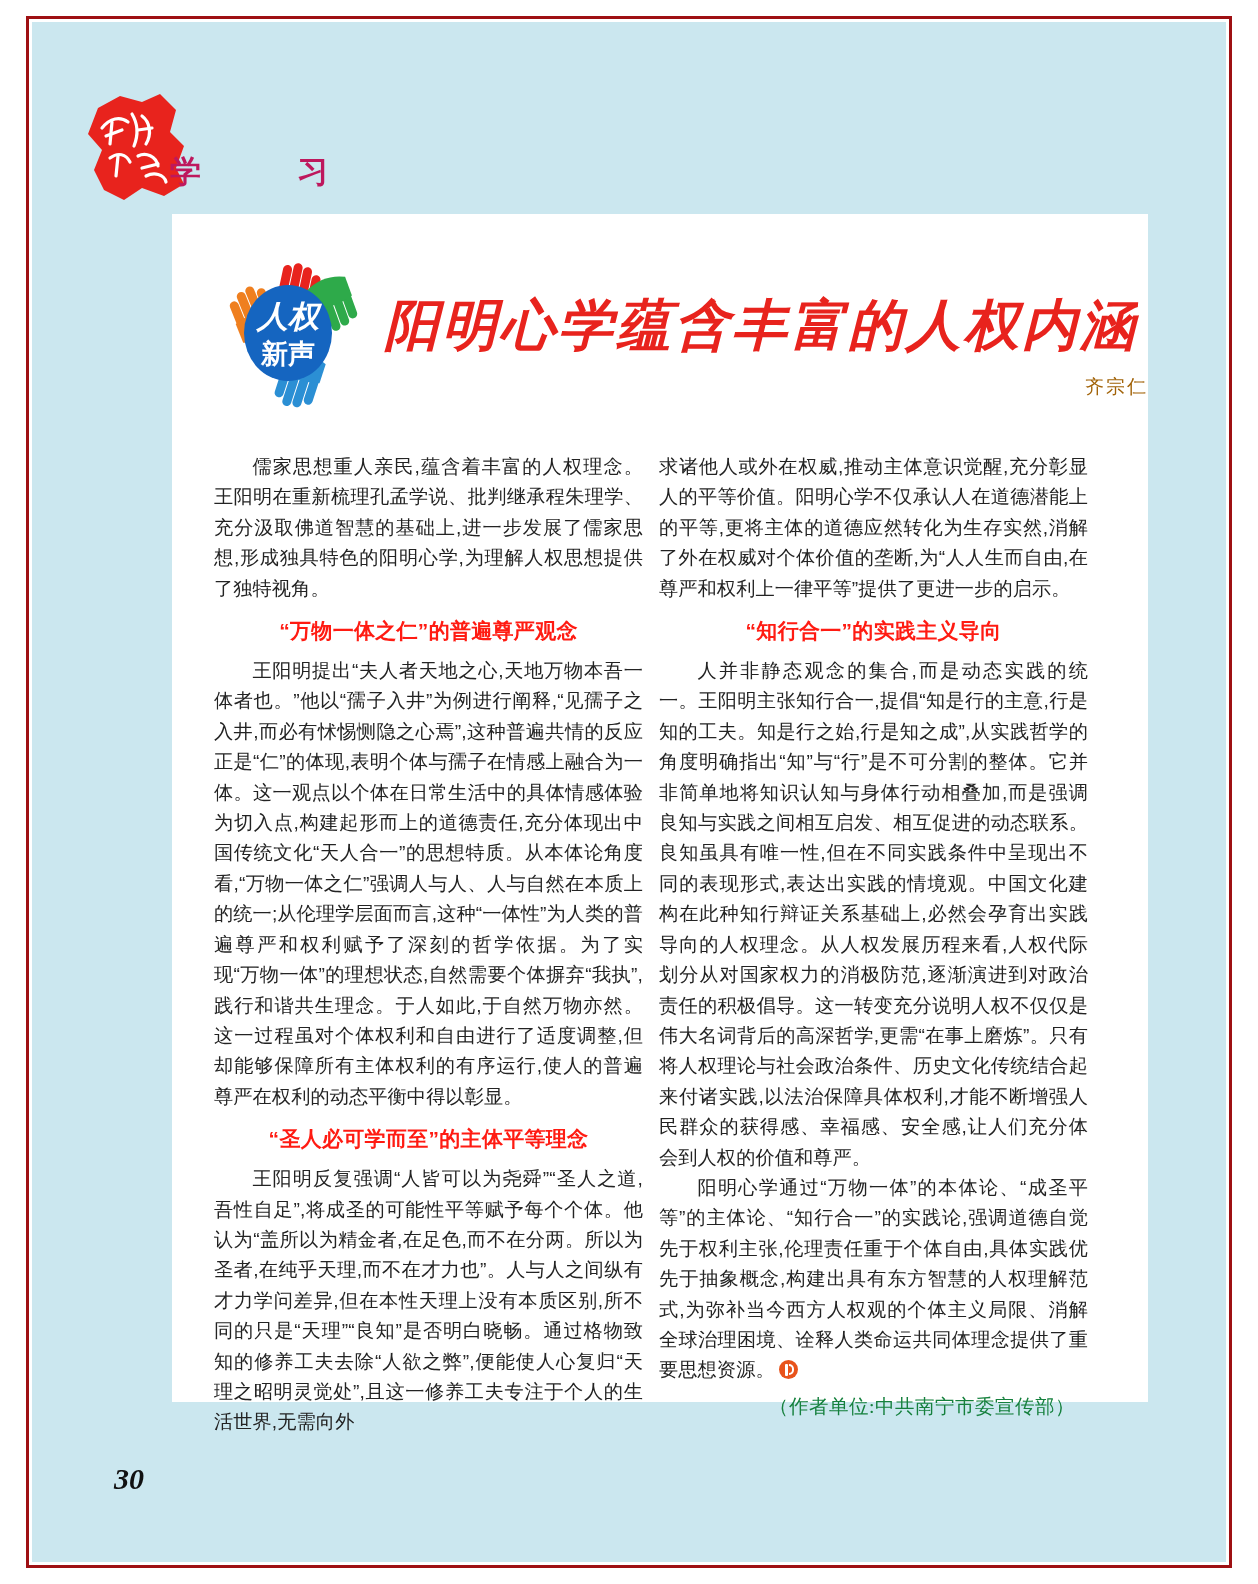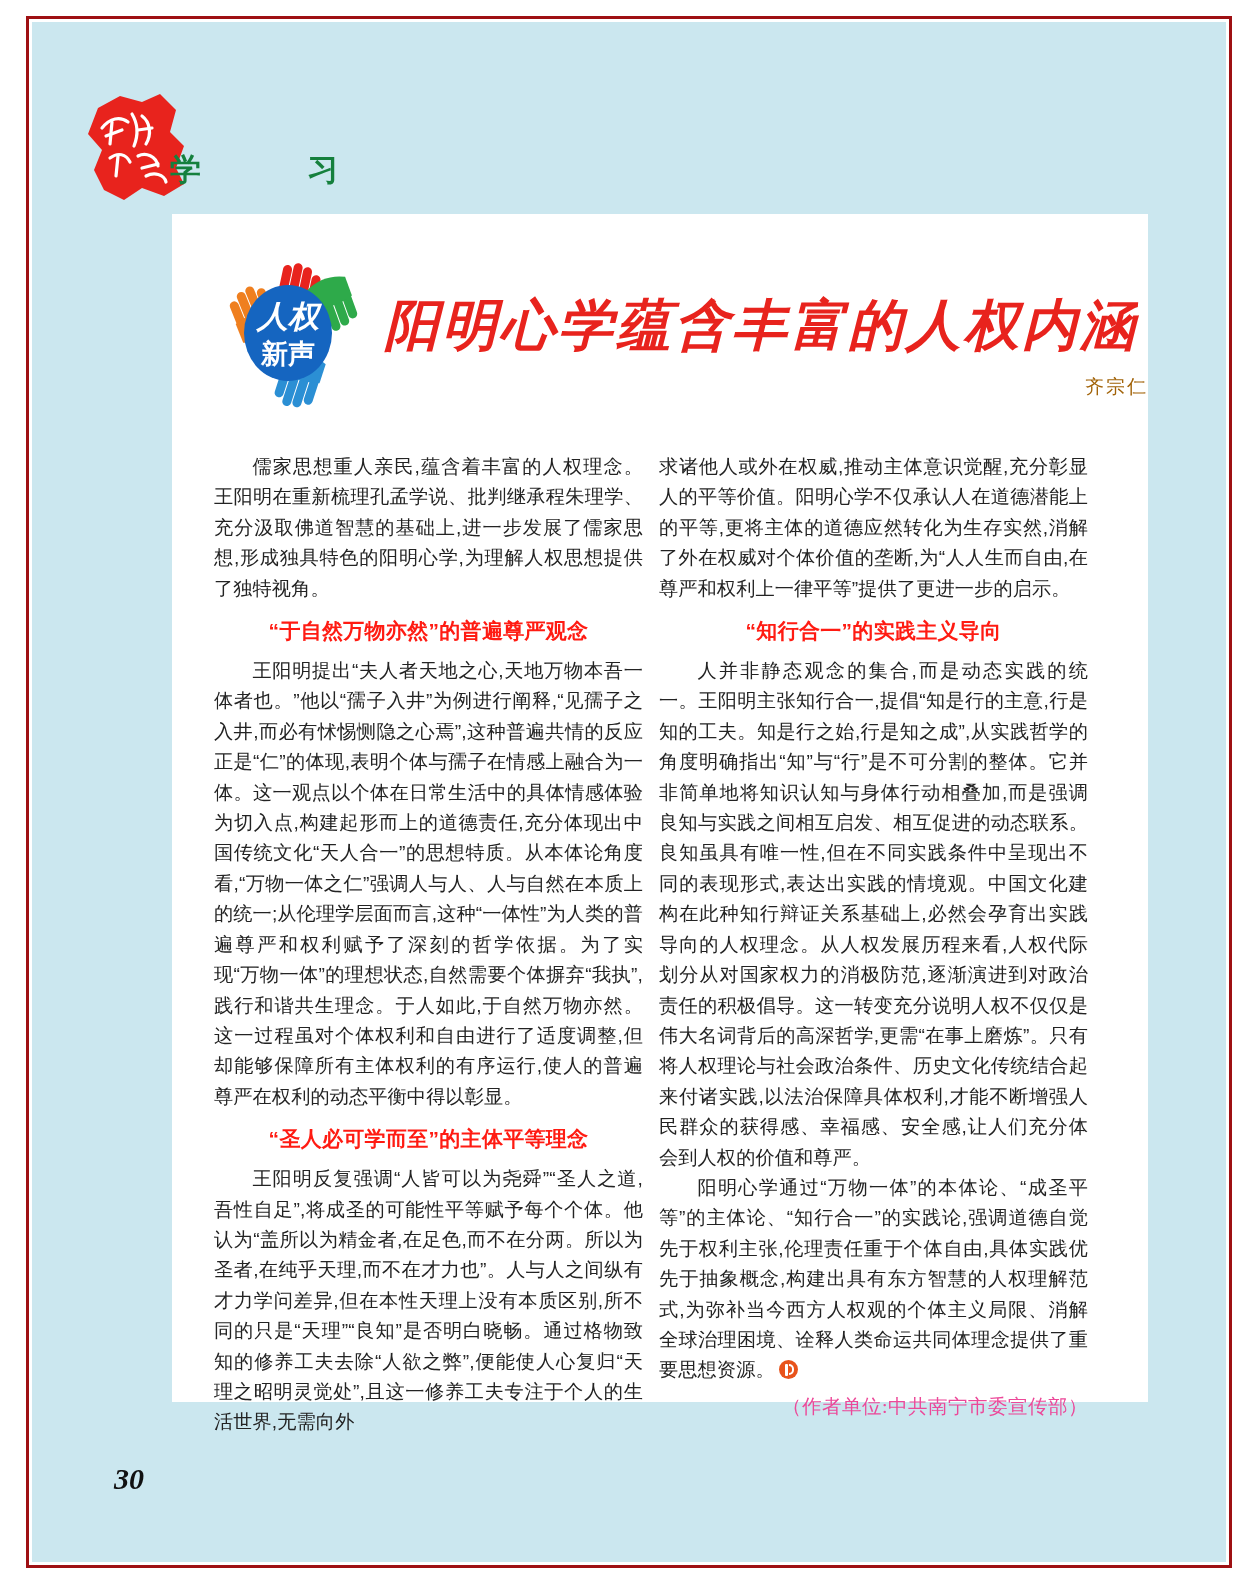--- a/index.html
+++ b/index.html
@@ -54,24 +54,24 @@
     left: 0;
     top: 0;
     width: 112px;
     height: 118px;
   }
   .seal svg { display: block; }
   .section-word {
     position: absolute;
     left: 90px;
     top: 68px;
-    font-family: Liberation Mono, monospace;
+    font-family: Liberation Sans, sans-serif;
     font-size: 31px;
     font-weight: bold;
-    color: #15803d;
+    color: #be185d;
     letter-spacing: 44px;
     line-height: 1;
     white-space: nowrap;
   }
 
   
   .panel {
     position: absolute;
     left: 172px;
     top: 214px;
@@ -180,25 +180,25 @@
     left: 10px;
     top: 4px;
     width: 5px;
     height: 11px;
     border: 2.5px solid #ffffff;
     border-left: none;
     border-radius: 0 7px 7px 0;
     box-sizing: border-box;
   }
   .affiliation {
-    margin: 6px 0 0 0;
+    margin: 6px 13px 0 0;
     font-family: "Liberation Serif", "DejaVu Serif", serif;
     font-size: 19.5px;
     line-height: 30px;
-    color: #ec4899;
+    color: #15803d;
     text-align: right;
     letter-spacing: 0.5px;
   }
 
   
   .folio {
     position: absolute;
     left: 98px;
     top: 1462px;
     font-family: "Liberation Serif", "DejaVu Serif", serif;
@@ -285,21 +285,21 @@
       </div>
 
       <div class="article-title">阳明心学蕴含丰富的人权内涵</div>
       <div class="article-author">齐宗仁</div>
     </div>
 
     <div class="columns">
 
       <div class="col">
         <p class="body">儒家思想重人亲民,蕴含着丰富的人权理念。王阳明在重新梳理孔孟学说、批判继承程朱理学、充分汲取佛道智慧的基础上,进一步发展了儒家思想,形成独具特色的阳明心学,为理解人权思想提供了独特视角。</p>
-        <h3 class="subhead">“于自然万物亦然”的普遍尊严观念</h3>
+        <h3 class="subhead">“万物一体之仁”的普遍尊严观念</h3>
         <p class="body">王阳明提出“夫人者天地之心,天地万物本吾一体者也。”他以“孺子入井”为例进行阐释,“见孺子之入井,而必有怵惕恻隐之心焉”,这种普遍共情的反应正是“仁”的体现,表明个体与孺子在情感上融合为一体。这一观点以个体在日常生活中的具体情感体验为切入点,构建起形而上的道德责任,充分体现出中国传统文化“天人合一”的思想特质。从本体论角度看,“万物一体之仁”强调人与人、人与自然在本质上的统一;从伦理学层面而言,这种“一体性”为人类的普遍尊严和权利赋予了深刻的哲学依据。为了实现“万物一体”的理想状态,自然需要个体摒弃“我执”,践行和谐共生理念。于人如此,于自然万物亦然。这一过程虽对个体权利和自由进行了适度调整,但却能够保障所有主体权利的有序运行,使人的普遍尊严在权利的动态平衡中得以彰显。</p>
         <h3 class="subhead">“圣人必可学而至”的主体平等理念</h3>
         <p class="body">王阳明反复强调“人皆可以为尧舜”“圣人之道,吾性自足”,将成圣的可能性平等赋予每个个体。他认为“盖所以为精金者,在足色,而不在分两。所以为圣者,在纯乎天理,而不在才力也”。人与人之间纵有才力学问差异,但在本性天理上没有本质区别,所不同的只是“天理”“良知”是否明白晓畅。通过格物致知的修养工夫去除“人欲之弊”,便能使人心复归“天理之昭明灵觉处”,且这一修养工夫专注于个人的生活世界,无需向外</p>
       </div>
 
       <div class="col">
         <p class="body noindent">求诸他人或外在权威,推动主体意识觉醒,充分彰显人的平等价值。阳明心学不仅承认人在道德潜能上的平等,更将主体的道德应然转化为生存实然,消解了外在权威对个体价值的垄断,为“人人生而自由,在尊严和权利上一律平等”提供了更进一步的启示。</p>
         <h3 class="subhead">“知行合一”的实践主义导向</h3>
         <p class="body">人并非静态观念的集合,而是动态实践的统一。王阳明主张知行合一,提倡“知是行的主意,行是知的工夫。知是行之始,行是知之成”,从实践哲学的角度明确指出“知”与“行”是不可分割的整体。它并非简单地将知识认知与身体行动相叠加,而是强调良知与实践之间相互启发、相互促进的动态联系。良知虽具有唯一性,但在不同实践条件中呈现出不同的表现形式,表达出实践的情境观。中国文化建构在此种知行辩证关系基础上,必然会孕育出实践导向的人权理念。从人权发展历程来看,人权代际划分从对国家权力的消极防范,逐渐演进到对政治责任的积极倡导。这一转变充分说明人权不仅仅是伟大名词背后的高深哲学,更需“在事上磨炼”。只有将人权理论与社会政治条件、历史文化传统结合起来付诸实践,以法治保障具体权利,才能不断增强人民群众的获得感、幸福感、安全感,让人们充分体会到人权的价值和尊严。</p>
         <p class="body"><span>阳明心学通过“万物一体”的本体论、“成圣平等”的主体论、“知行合一”的实践论,强调道德自觉先于权利主张,伦理责任重于个体自由,具体实践优先于抽象概念,构建出具有东方智慧的人权理解范式,为弥补当今西方人权观的个体主义局限、消解全球治理困境、诠释人类命运共同体理念提供了重要思想资源。</span><span class="endmark"></span></p>

